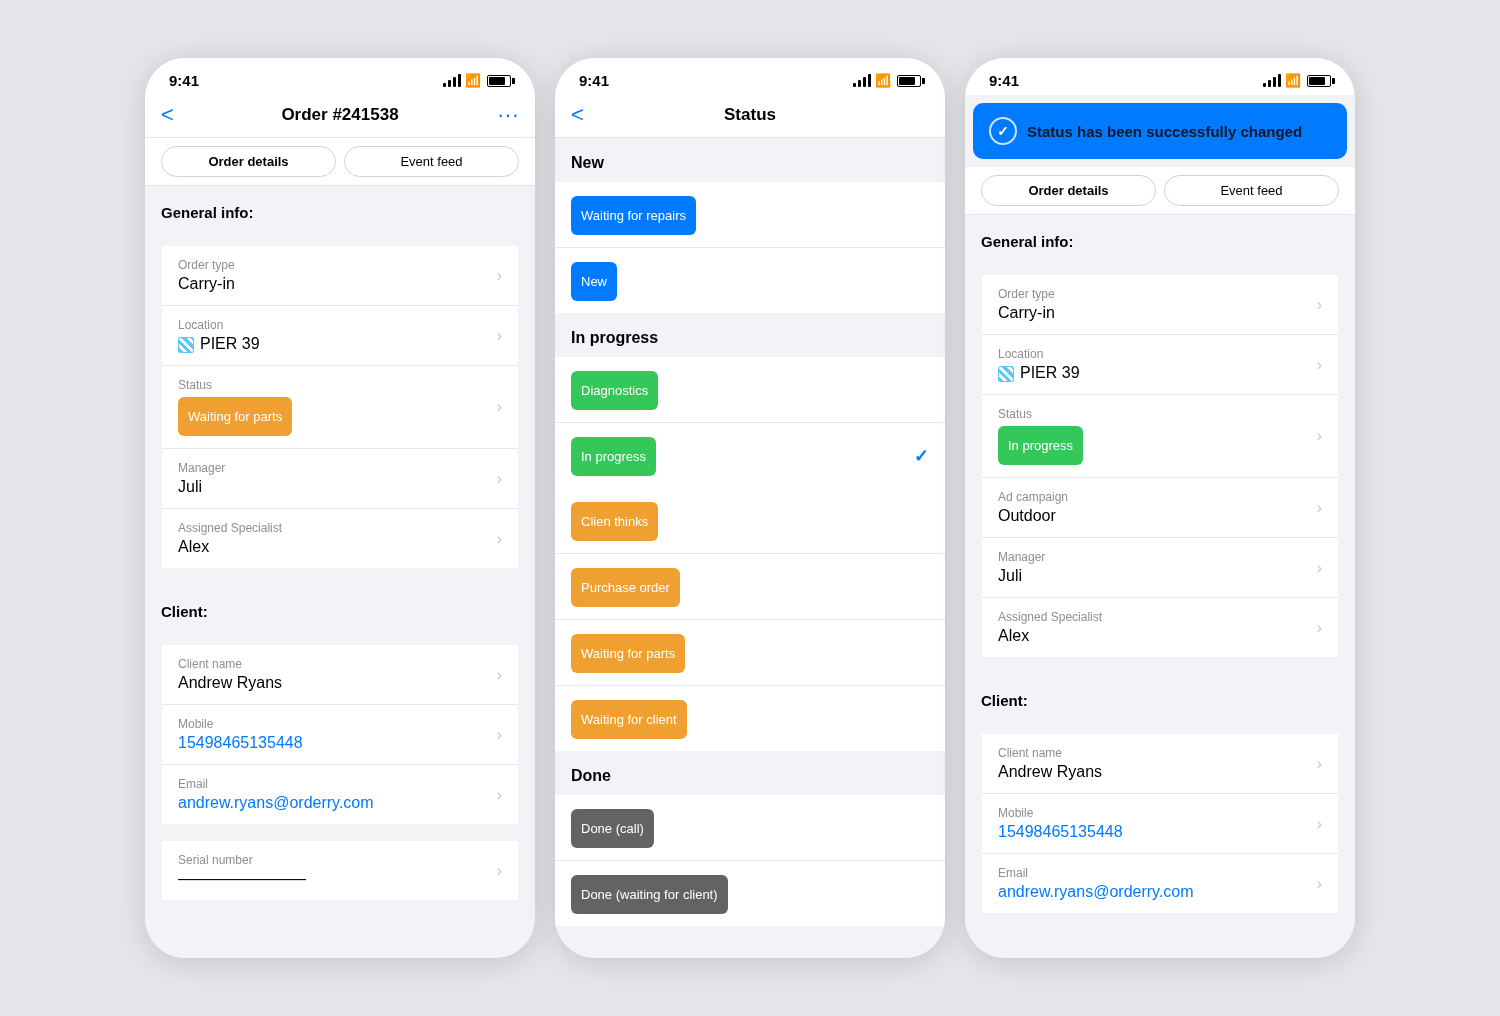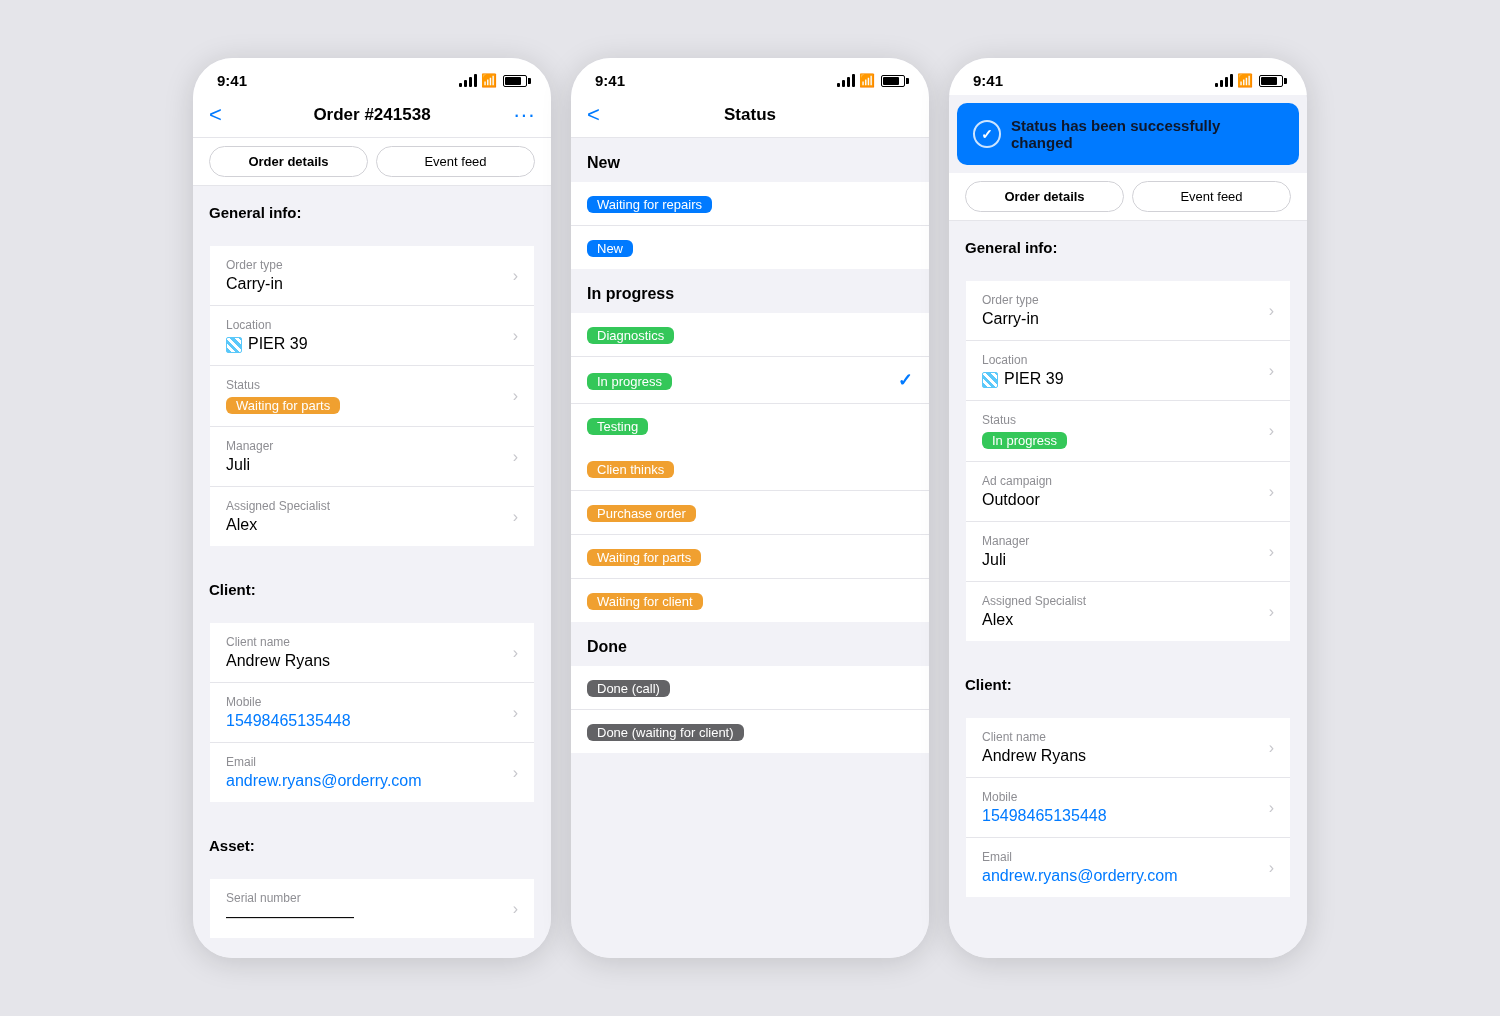--- a/index.html
+++ b/index.html
@@ -10,21 +10,21 @@
       justify-content: center;
       align-items: center;
       min-height: 100vh;
       padding: 30px;
       gap: 20px;
     }
 
     .phone {
       background: #f2f2f7;
       border-radius: 40px;
-      width: 358px;
+      width: 390px;
       min-height: 900px;
       overflow: hidden;
       box-shadow: 0 4px 30px rgba(0,0,0,0.15);
       display: flex;
       flex-direction: column;
       position: relative;
     }
 
     
     .status-bar {
@@ -193,21 +193,21 @@
         transparent 3px,
         transparent 6px
       );
       border: 1.5px solid #5ac8fa;
       border-radius: 2px;
       margin-right: 6px;
       vertical-align: middle;
     }
     .badge {
       display: inline-block;
-      padding: 1px 10px;
+      padding: 12px 10px;
       border-radius: 6px;
       font-size: 13px;
       font-weight: 500;
       color: #fff;
       margin-top: 2px;
     }
     .badge-orange { background: #f0a030; }
     .badge-green { background: #34c759; }
     .badge-blue { background: #007aff; }
     .badge-gray { background: #636366; }
@@ -362,21 +362,20 @@
         <span class="list-item-chevron">›</span>
       </div>
       <div class="list-item">
         <div class="list-item-content">
           <div class="list-item-label">Email</div>
           <div class="list-item-value phone-value-blue">andrew.ryans@orderry.com</div>
         </div>
         <span class="list-item-chevron">›</span>
       </div>
     </div>
-    <div class="section-header">Asset:</div>
     <div class="list-card">
       <div class="list-item">
         <div class="list-item-content">
           <div class="list-item-label">Serial number</div>
           <div class="list-item-value">————————</div>
         </div>
         <span class="list-item-chevron">›</span>
       </div>
     </div>
   </div>
@@ -416,23 +415,20 @@
 
     <div class="status-section-header">In progress</div>
     <div class="status-list-card">
       <div class="status-list-item">
         <span class="badge badge-green">Diagnostics</span>
       </div>
       <div class="status-list-item">
         <span class="badge badge-green">In progress</span>
         <span class="checkmark">✓</span>
       </div>
-      <div class="status-list-item">
-        <span class="badge badge-green">Testing</span>
-      </div>
     </div>
 
     <div class="status-list-card">
       <div class="status-list-item">
         <span class="badge badge-orange">Clien thinks</span>
       </div>
       <div class="status-list-item">
         <span class="badge badge-orange">Purchase order</span>
       </div>
       <div class="status-list-item">

